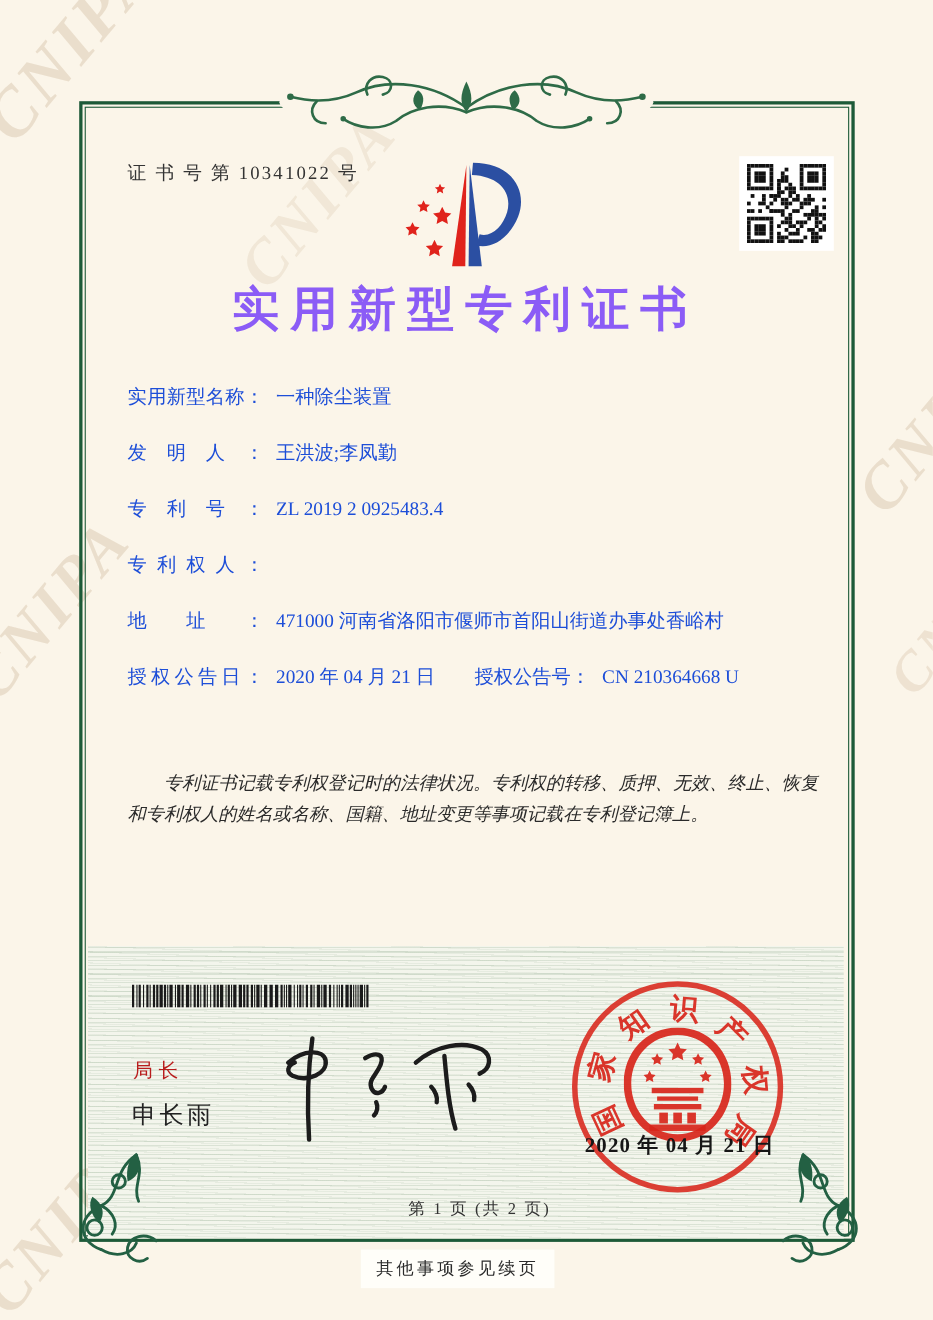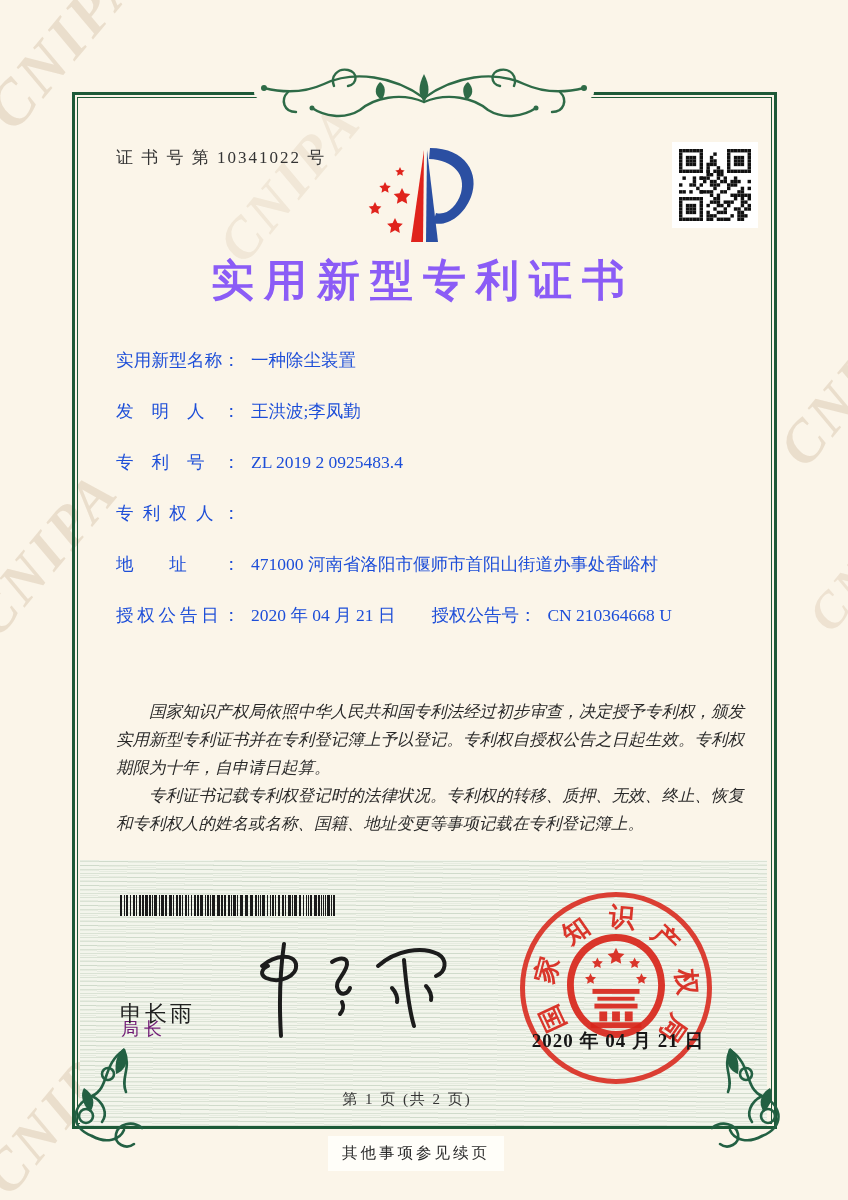--- a/index.html
+++ b/index.html
@@ -59,37 +59,37 @@
   .fgroup2 .flabel{width:auto;}
   
   .legal{
     position:absolute;left:116px;top:698px;width:628px;
     font-size:16.5px;line-height:28px;font-style:italic;color:#2a2a2a;
     text-align:justify;
   }
   .legal p{margin:0;text-indent:2em;}
   
   .barcode{position:absolute;left:120px;top:895px;}
-  .sig-title{position:absolute;left:121px;top:1017px;font-size:18px;letter-spacing:5px;color:#701a75;}
+  .sig-title{position:absolute;left:121px;top:961px;font-size:18px;letter-spacing:5px;color:#b91c1c;}
   .sig-name{position:absolute;left:120px;top:999px;font-size:22px;letter-spacing:3px;color:#222;}
   .sig-hand{position:absolute;left:246px;top:932px;}
   .seal{position:absolute;left:520px;top:892px;width:192px;height:192px;}
   .seal-ring{
     position:absolute;inset:0;border:5px solid rgba(216,37,26,0.88);border-radius:50%;
   }
   .seal-char{
     position:absolute;font-size:26px;font-weight:bold;color:rgba(216,37,26,0.92);
     font-family:"Liberation Serif",serif;line-height:1;
   }
   .seal-emblem{position:absolute;left:47px;top:42px;}
   .seal-date{
     position:absolute;left:506px;top:1028px;width:224px;text-align:center;
     font-size:19px;color:#161616;letter-spacing:1px;font-weight:bold;
   }
-  .page-no{position:absolute;left:72px;top:1090px;width:670px;text-align:center;font-size:15px;letter-spacing:2px;color:#333;}
+  .page-no{position:absolute;left:72px;top:1090px;width:670px;text-align:center;font-size:15px;letter-spacing:2px;color:#333;padding-left:29px;}
   .cont-note{
     position:absolute;left:328px;top:1136px;padding:7px 14px;background:#fffef9;
     font-size:15.5px;letter-spacing:3px;color:#2a2a2a;
   }
 </style>
 </head>
 <body>
 
 <div class="wm wm1">CNIPA</div>
 <div class="wm wm2">CNIPA</div>
@@ -424,21 +424,20 @@
     <span class="flabel">授权公告日：</span>
     <span class="fvalue">2020 年 04 月 21 日</span>
     <span class="fgroup2">
       <span class="flabel">授权公告号：</span>
       <span class="fvalue">CN 210364668 U</span>
     </span>
   </div>
 </div>
 
 <div class="legal">
-  <p>国家知识产权局依照中华人民共和国专利法经过初步审查，决定授予专利权，颁发实用新型专利证书并在专利登记簿上予以登记。专利权自授权公告之日起生效。专利权期限为十年，自申请日起算。</p>
   <p>专利证书记载专利权登记时的法律状况。专利权的转移、质押、无效、终止、恢复和专利权人的姓名或名称、国籍、地址变更等事项记载在专利登记簿上。</p>
 </div>
 
 <svg class="barcode" id="barcode-svg" width="216" height="21" viewBox="0 0 216 21">
     <rect x="0" y="0" width="2" height="21" fill="#1a1a1a"></rect>
     <rect x="4" y="0" width="1" height="21" fill="#1a1a1a"></rect>
     <rect x="6" y="0" width="2" height="21" fill="#1a1a1a"></rect>
     <rect x="10" y="0" width="1" height="21" fill="#1a1a1a"></rect>
     <rect x="13" y="0" width="2" height="21" fill="#1a1a1a"></rect>
     <rect x="16" y="0" width="1" height="21" fill="#1a1a1a"></rect>

